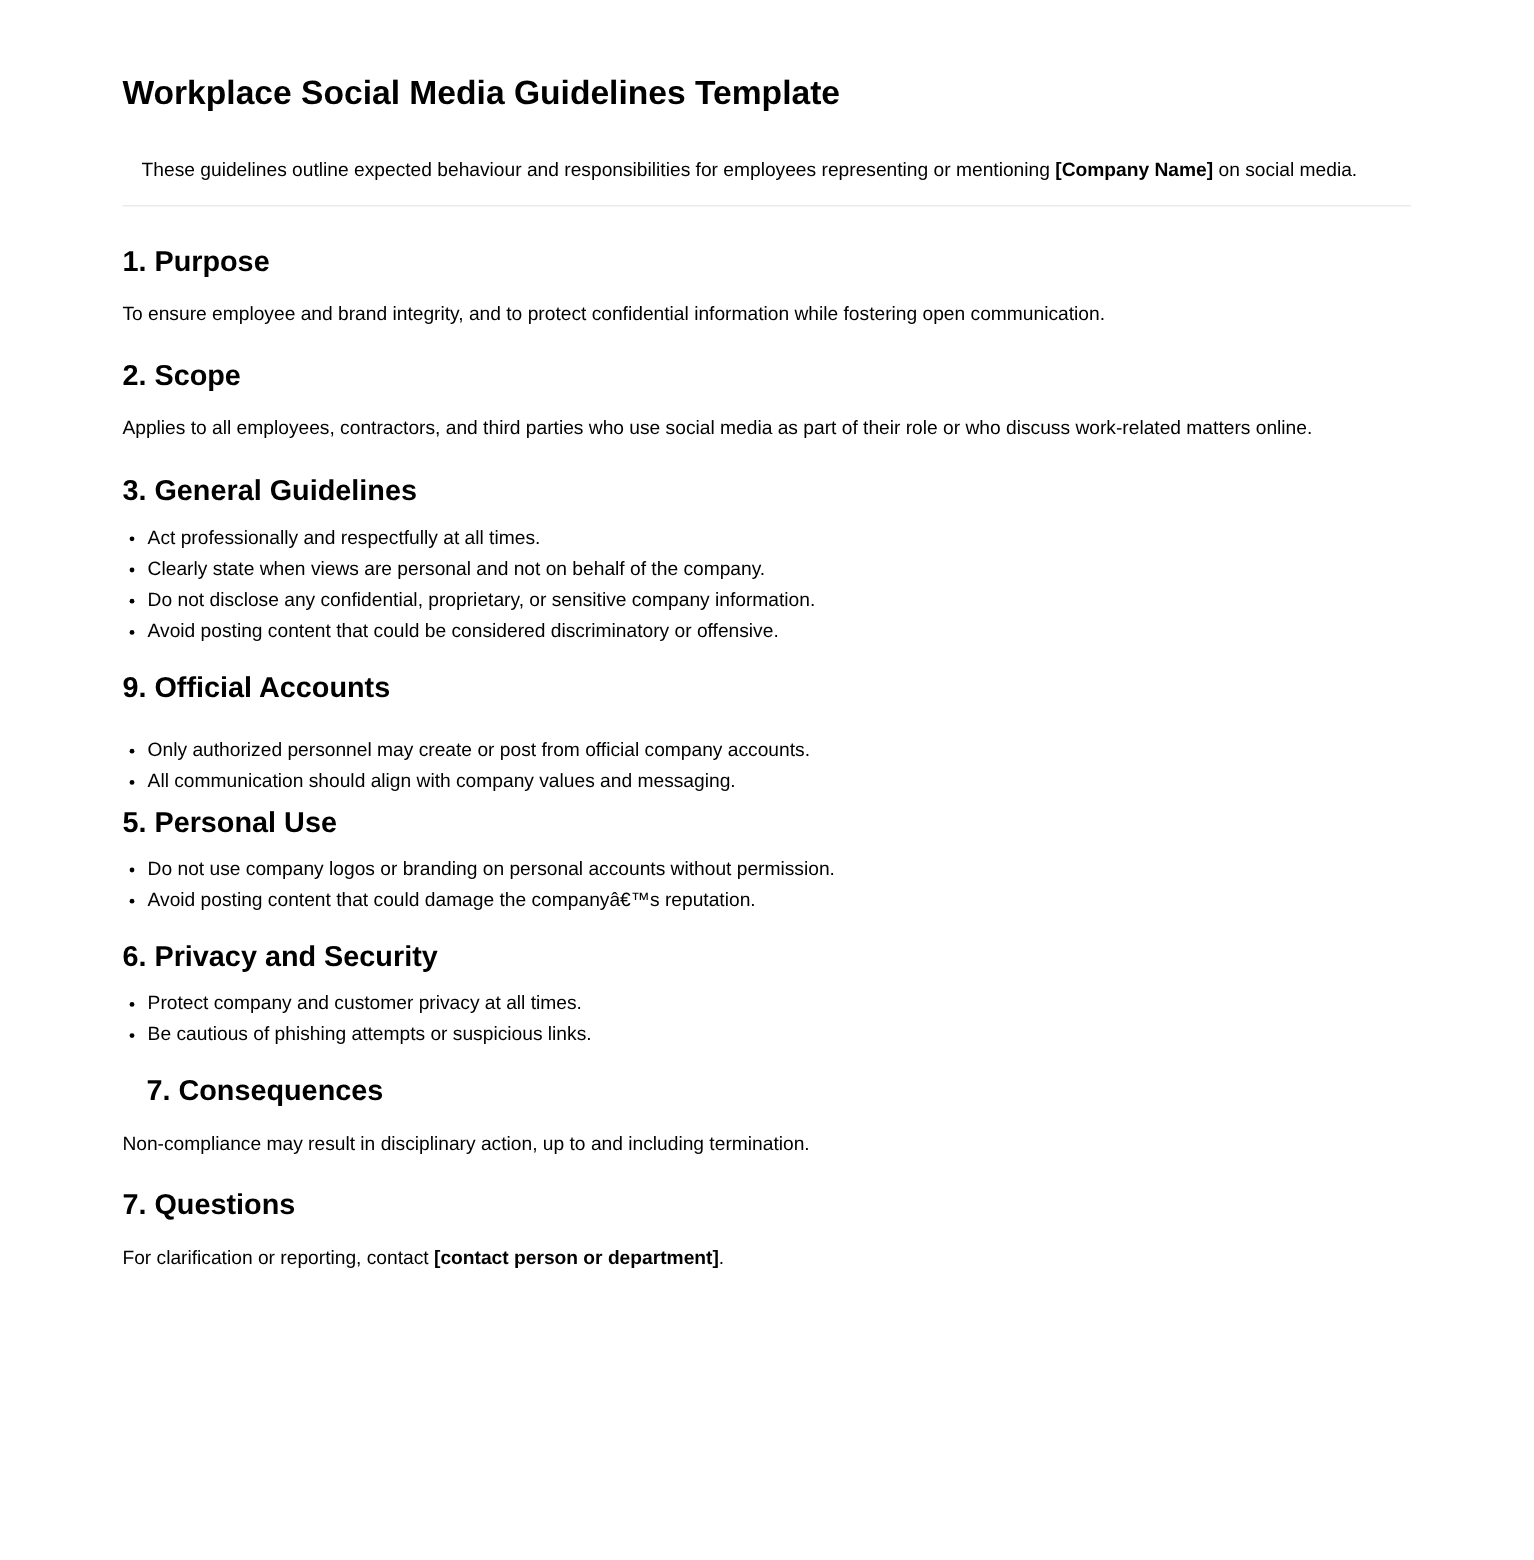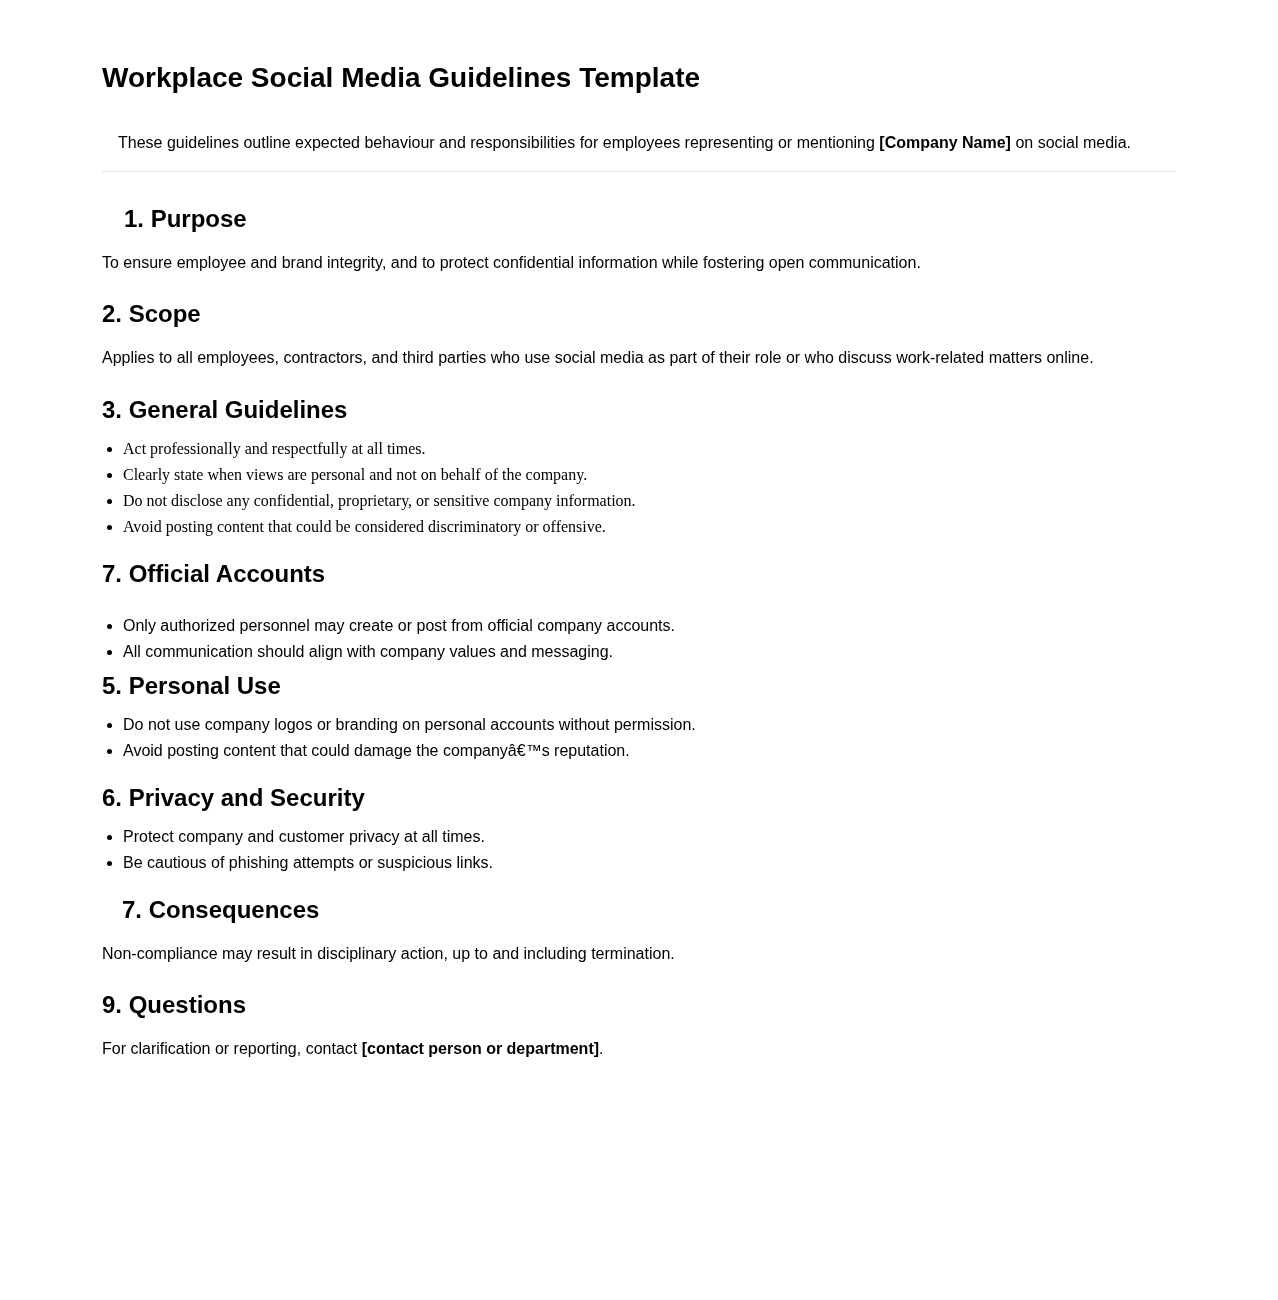--- a/index.html
+++ b/index.html
@@ -88,51 +88,51 @@
 <body>
 
 <div class="page">
 
   <h1>Workplace Social Media Guidelines Template</h1>
 
   <p class="intro"><span>These guidelines outline expected behaviour and responsibilities for employees representing or mentioning </span><b>[Company Name]</b><span> on social media.</span></p>
 
   <hr>
 
-  <h2 style="top:205px;margin-left:22px;">1. Purpose</h2>
+  <h2 style="top:205px;">1. Purpose</h2>
   <p class="body" style="top:253px;">To ensure employee and brand integrity, and to protect confidential information while fostering open communication.</p>
 
   <h2 style="top:300px;">2. Scope</h2>
   <p class="body" style="top:348px;">Applies to all employees, contractors, and third parties who use social media as part of their role or who discuss work-related matters online.</p>
 
   <h2 style="top:396px;">3. General Guidelines</h2>
-  <ul style="top:439px;font-family:Liberation Serif, serif;">
+  <ul style="top:439px;">
     <li>Act professionally and respectfully at all times.</li>
     <li>Clearly state when views are personal and not on behalf of the company.</li>
     <li>Do not disclose any confidential, proprietary, or sensitive company information.</li>
     <li>Avoid posting content that could be considered discriminatory or offensive.</li>
   </ul>
 
-  <h2 style="top:560px;">7. Official Accounts</h2>
+  <h2 style="top:560px;">9. Official Accounts</h2>
   <ul style="top:616px;">
     <li>Only authorized personnel may create or post from official company accounts.</li>
     <li>All communication should align with company values and messaging.</li>
   </ul>
 
   <h2 style="top:672px;">5. Personal Use</h2>
   <ul style="top:715px;">
     <li>Do not use company logos or branding on personal accounts without permission.</li>
     <li>Avoid posting content that could damage the companyâ€™s reputation.</li>
   </ul>
 
   <h2 style="top:784px;">6. Privacy and Security</h2>
   <ul style="top:827px;">
     <li>Protect company and customer privacy at all times.</li>
     <li>Be cautious of phishing attempts or suspicious links.</li>
   </ul>
 
   <h2 style="top:896px;margin-left:20px;">7. Consequences</h2>
   <p class="body" style="top:944px;text-align:center;">Non-compliance may result in disciplinary action, up to and including termination.</p>
 
-  <h2 style="top:991px;">9. Questions</h2>
+  <h2 style="top:991px;">7. Questions</h2>
   <p class="body" style="top:1039px;text-align:right;"><span>For clarification or reporting, contact </span><b>[contact person or department]</b><span>.</span></p>
 
 </div>
 
 </body></html>

